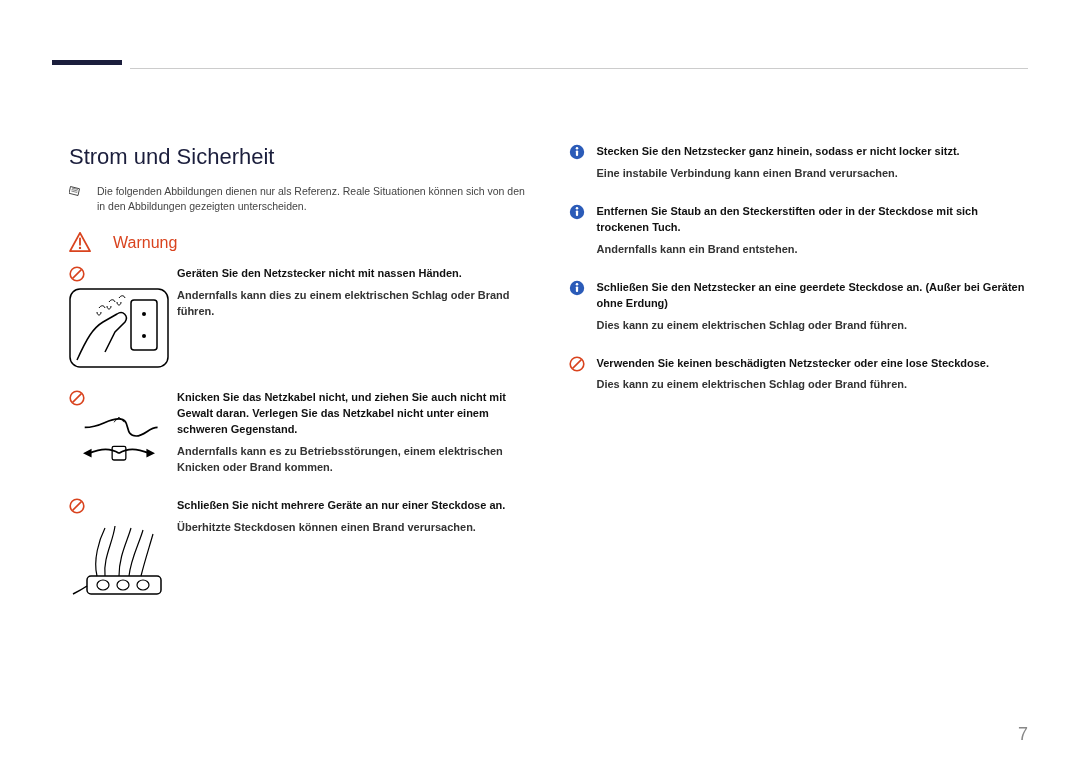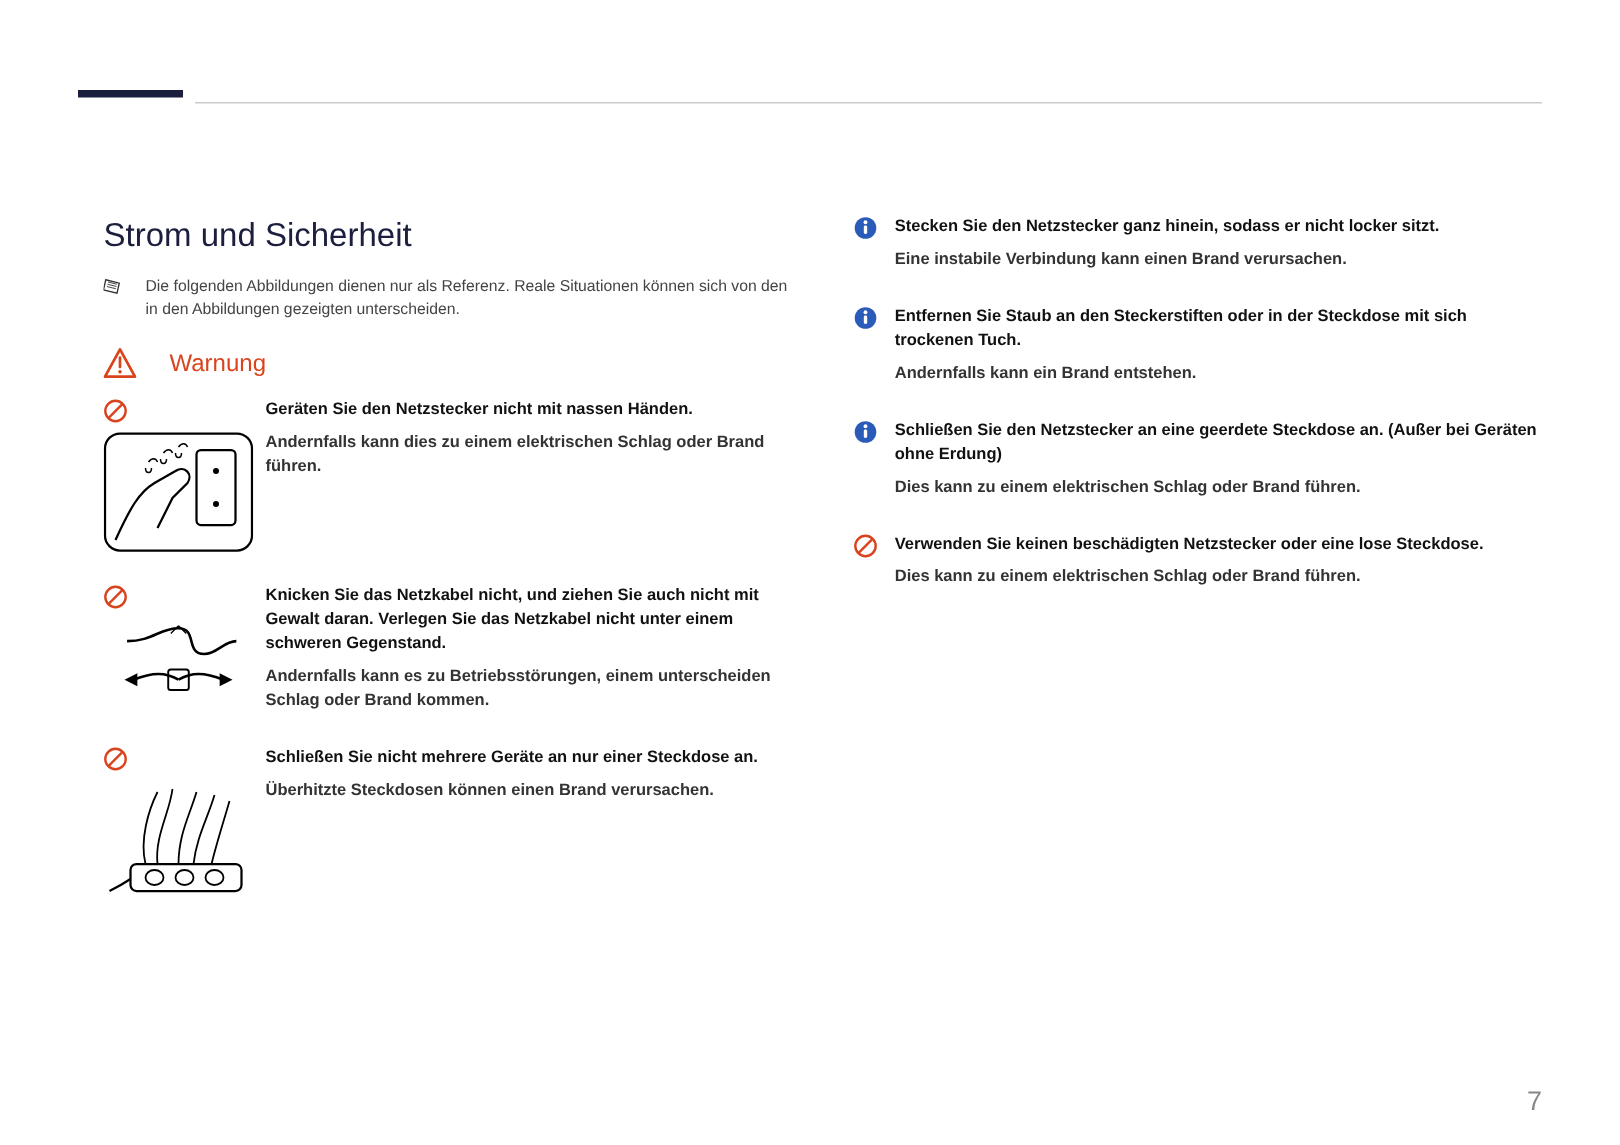--- a/index.html
+++ b/index.html
@@ -181,21 +181,21 @@
           <path d="M10 18 C30 18 35 8 50 8 C65 8 55 28 70 28 C80 28 85 18 95 18" fill="none" stroke="#000" stroke-width="2"></path>
           <path d="M44 12 l6 -6 M50 6 l6 6" fill="none" stroke="#000" stroke-width="1"></path>
           <path d="M15 48 C30 42 40 42 50 48" fill="none" stroke="#000" stroke-width="2"></path>
           <path d="M85 48 C70 42 60 42 50 48" fill="none" stroke="#000" stroke-width="2"></path>
           <path d="M8 48 l10 -5 l0 10 z M92 48 l-10 -5 l0 10 z" fill="#000"></path>
           <rect x="42" y="40" width="16" height="16" rx="2" fill="none" stroke="#000" stroke-width="1.5"></rect>
         </svg>
       </div>
       <div class="item-text">
         <div class="item-bold">Knicken Sie das Netzkabel nicht, und ziehen Sie auch nicht mit Gewalt daran. Verlegen Sie das Netzkabel nicht unter einem schweren Gegenstand.</div>
-        <div class="item-body">Andernfalls kann es zu Betriebsstörungen, einem unterscheiden Schlag oder Brand kommen.</div>
+        <div class="item-body">Andernfalls kann es zu Betriebsstörungen, einem elektrischen Knicken oder Brand kommen.</div>
       </div>
     </div>
 
     <div class="item">
       <div class="item-icons">
         <svg class="prohibit" viewBox="0 0 20 20">
             <circle cx="10" cy="10" r="8.5" fill="none" stroke="#d9431e" stroke-width="2"></circle>
             <line x1="4.5" y1="15.5" x2="15.5" y2="4.5" stroke="#d9431e" stroke-width="2"></line>
           </svg>
         <svg class="illus" viewBox="0 0 100 80">

